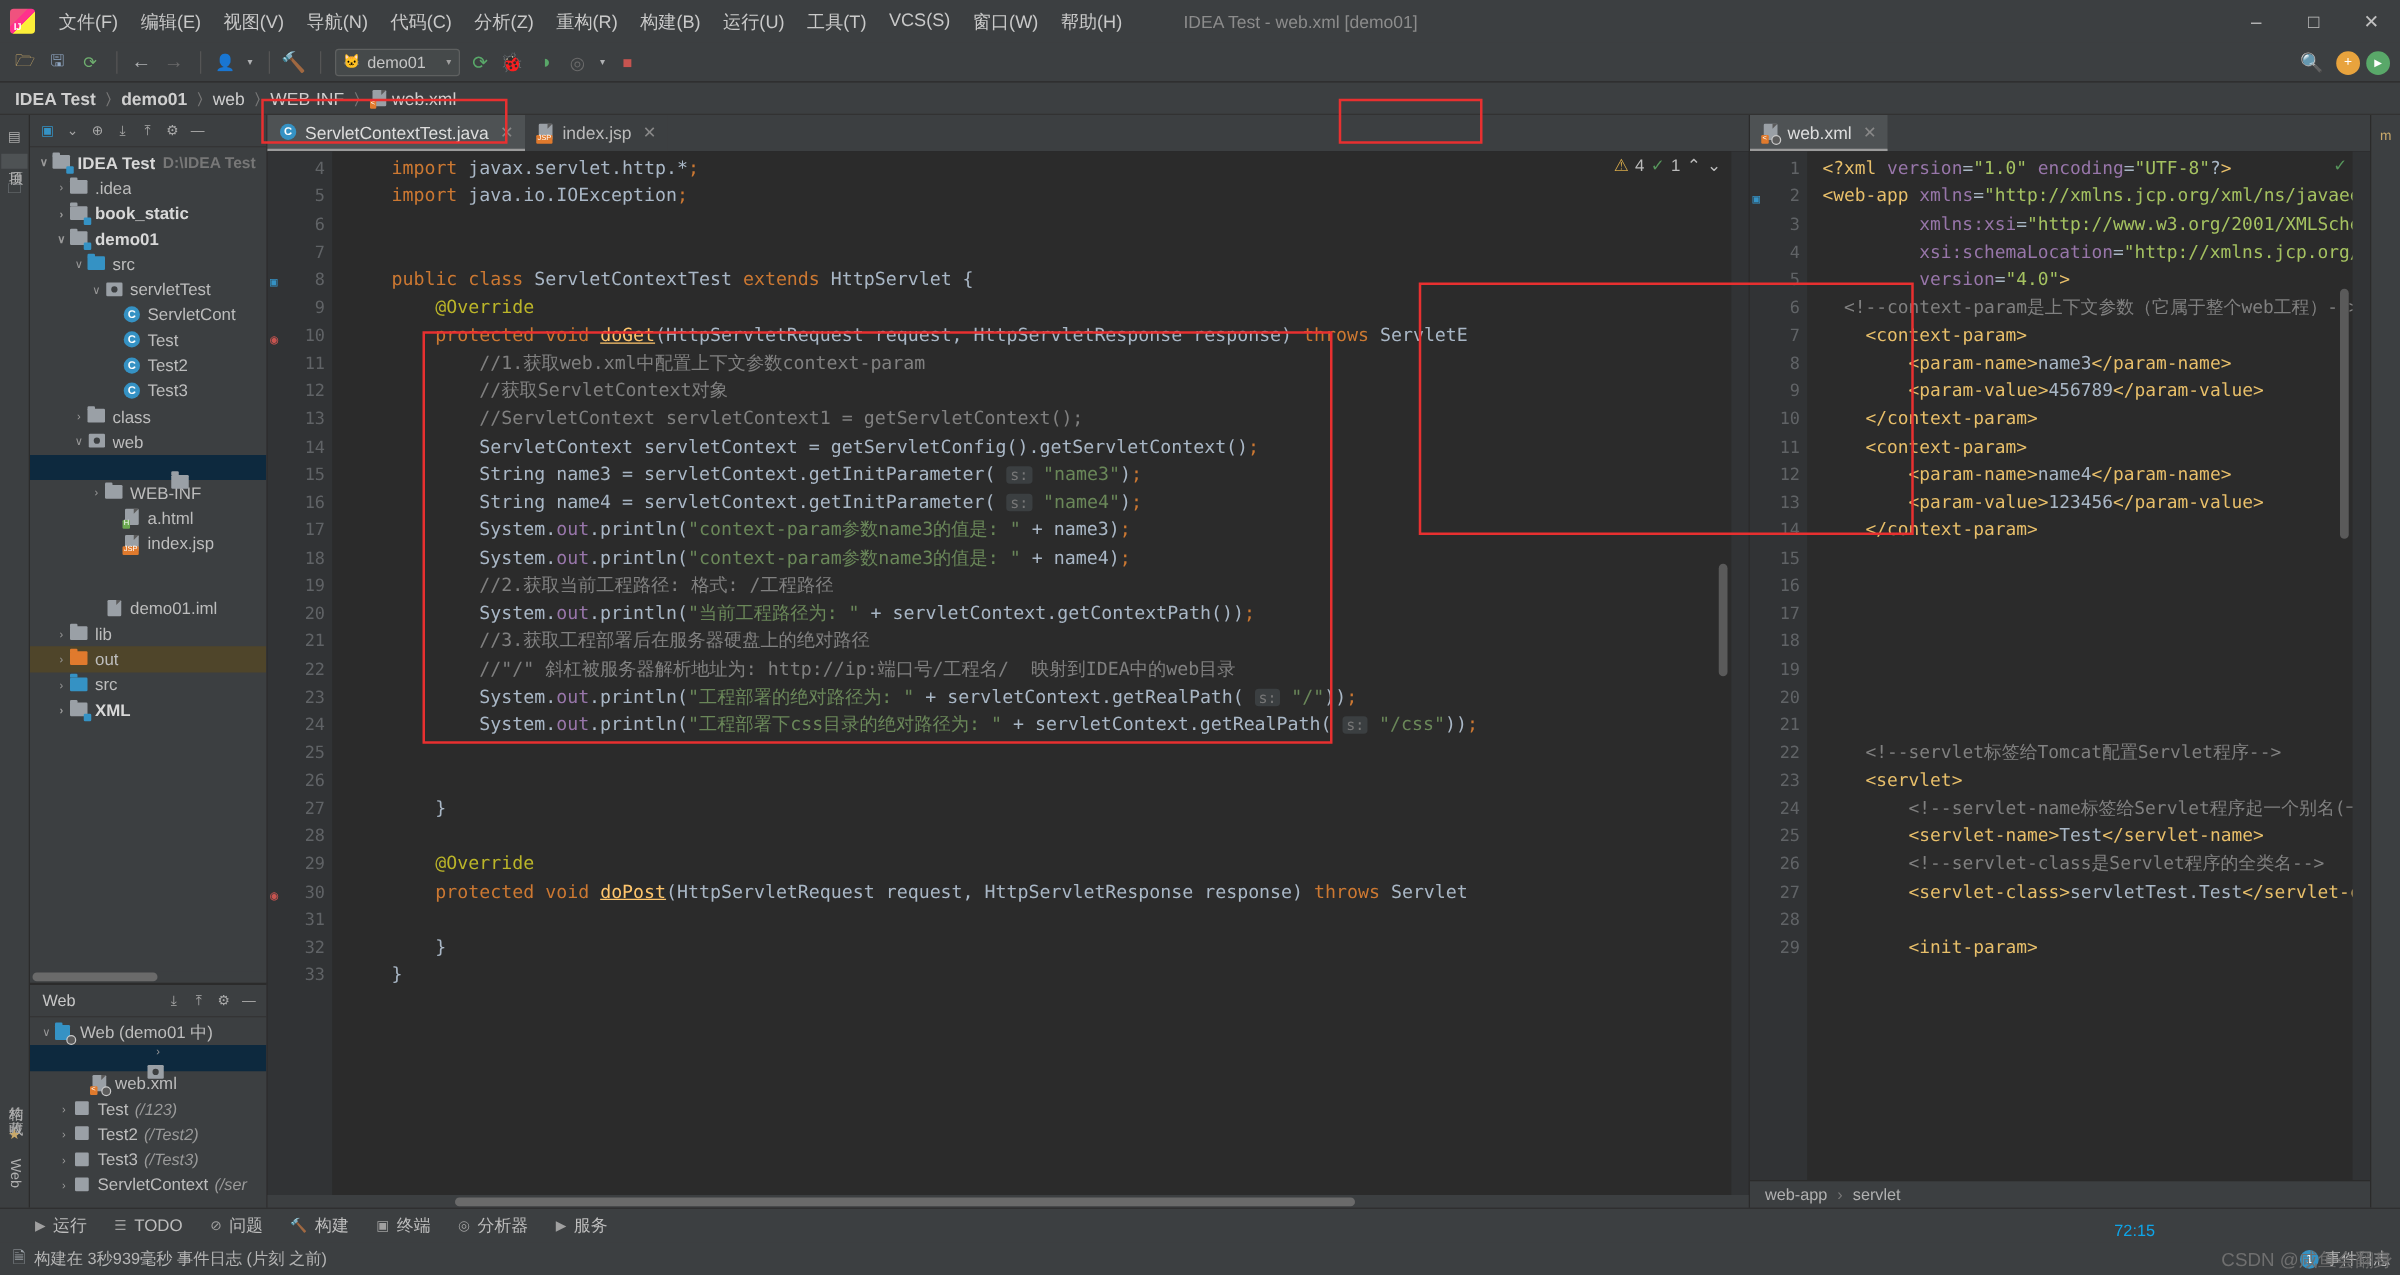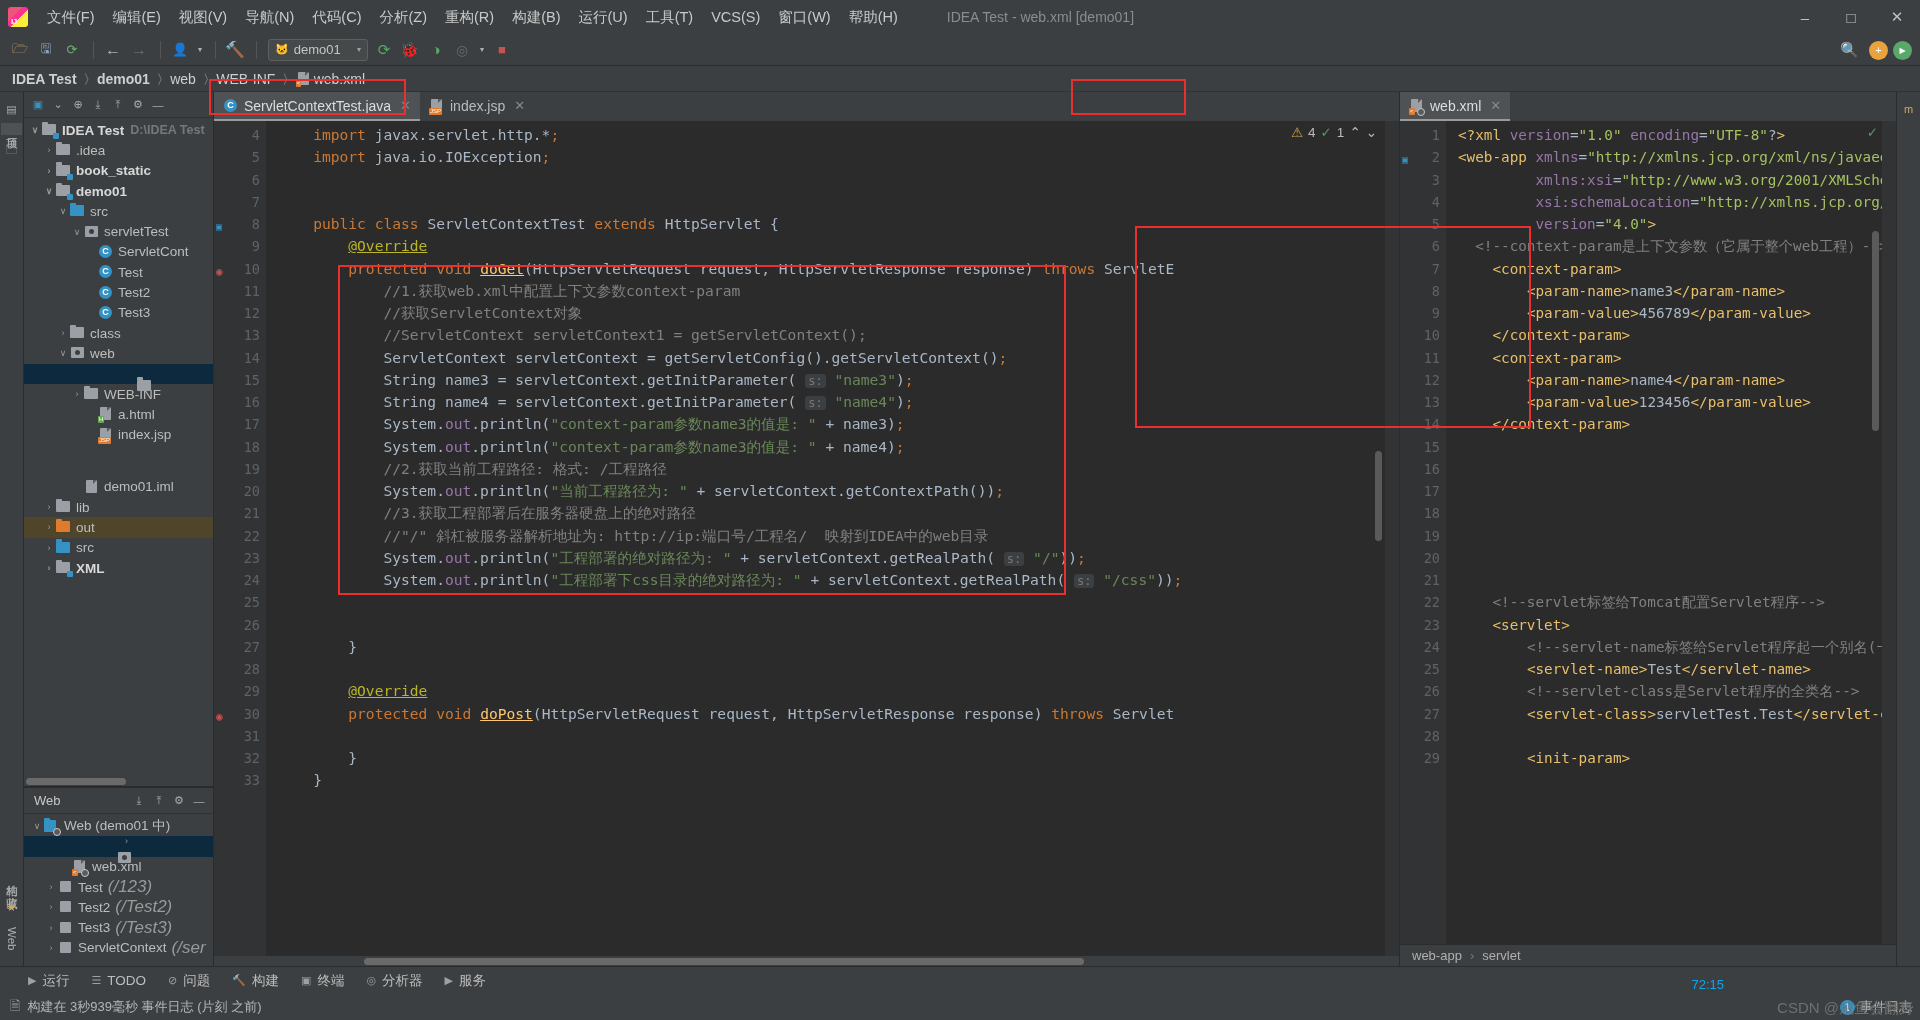--- a/index.html
+++ b/index.html
@@ -95,21 +95,21 @@
     white-space:nowrap; padding-right:4px;
   }
   .trow.sel{ background:#0d293e;flex-direction:column; }
   .trow.sel2{ background:#4f452a; }
   .trow.bold{ font-weight:bold; color:#d8d8d8;}
   .arr{ width:14px; text-align:center; font-size:9px; color:#9a9a9a; flex:0 0 14px;}
   .arr.none{ color:transparent; }
   .ic{ width:16px;height:16px; margin-right:4px; flex:0 0 16px; position:relative; display:inline-block;}
   .lbl{ overflow:hidden; text-overflow:ellipsis;}
   .dim{ color:#777; margin-left:6px; font-size:12.5px;}
-  .ital{ font-style:italic; color:#9a9a9a; margin-left:5px; font-size:17px;}
+  .ital{ font-style:italic; color:#9a9a9a; margin-left:5px; font-size:13px;}
 
   
   .fi{ position:absolute; left:0; top:2px; width:14px;height:11px;border-radius:1px 1px 1px 1px;}
   .fi::before{ content:""; position:absolute; left:0; top:-2.5px; width:6px;height:3px;border-radius:1px 1px 0 0;background:inherit;}
   .fi.gray{ background:#9aa0a6;}
   .fi.blue{ background:#3592c4;}
   .fi.orange{ background:#e07a2d;}
   .badge{ position:absolute; right:-1px; bottom:-1px; width:6px;height:6px;background:#3592c4;border-radius:1px;}
   .cls-ico{ position:absolute; left:1px; top:1px; width:13px;height:13px;border-radius:50%;background:#3592c4;
     color:#fff; font-size:9px; font-weight:bold; text-align:center; line-height:13px;}
@@ -148,21 +148,21 @@
     position:relative;
   }
   .gln{ height:22.25px; line-height:22.25px; padding-right:6px; position:relative; }
   .gmark{ position:absolute; font-size:10px; }
   .code{
     flex:1 1 auto; font-family:"DejaVu Sans Mono", monospace; font-size:14.6px;
     padding-top:3px; white-space:pre; overflow:hidden; position:relative; color:#a9b7c6;
     background:#2b2b2b;
   }
   .cl{ height:22.25px; line-height:22.25px; padding-left:12px;}
-  .kw{color:#cc7832;} .str{color:#6a8759;} .cmt{color:#808080;} .fn{color:#ffc66d;} .fld{color:#9876aa;} .ann{color:#bbb529;text-decoration:underline;} .tag{color:#e8bf6a;} .xval{color:#a5c261;} .ns{color:#9876aa;} .def{color:#a9b7c6;}
+  .kw{color:#cc7832;} .str{color:#6a8759;} .cmt{color:#808080;} .fn{color:#ffc66d;} .fld{color:#9876aa;} .ann{color:#bbb529;} .tag{color:#e8bf6a;} .xval{color:#a5c261;} .ns{color:#9876aa;} .def{color:#a9b7c6;}
   .hintchip{ background:#3b3f41; color:#777; font-size:12px; border-radius:3px; padding:0 3px;}
   .semi{color:#cc7832;}
   .uline{ text-decoration:underline;text-align:right; }
 
   .inspect{
     position:absolute; right:22px; top:3px; display:flex; align-items:center;
     font-size:13.5px; z-index:6; gap:5px; color:#bbb;
   }
   .warnco{ color:#d6a94a; }
   .okco{ color:#57965c; }

